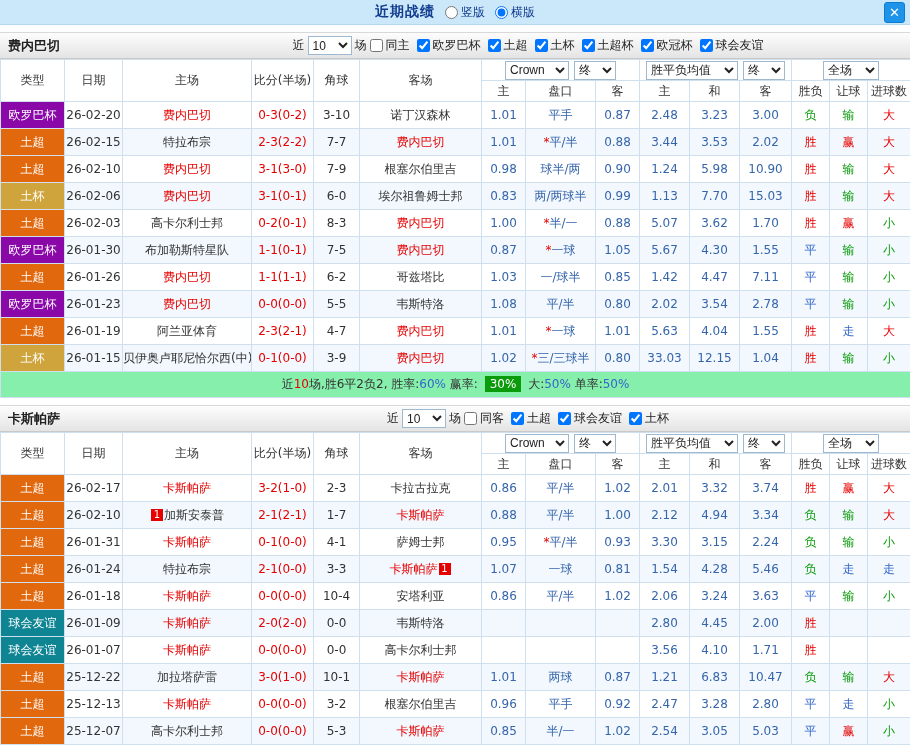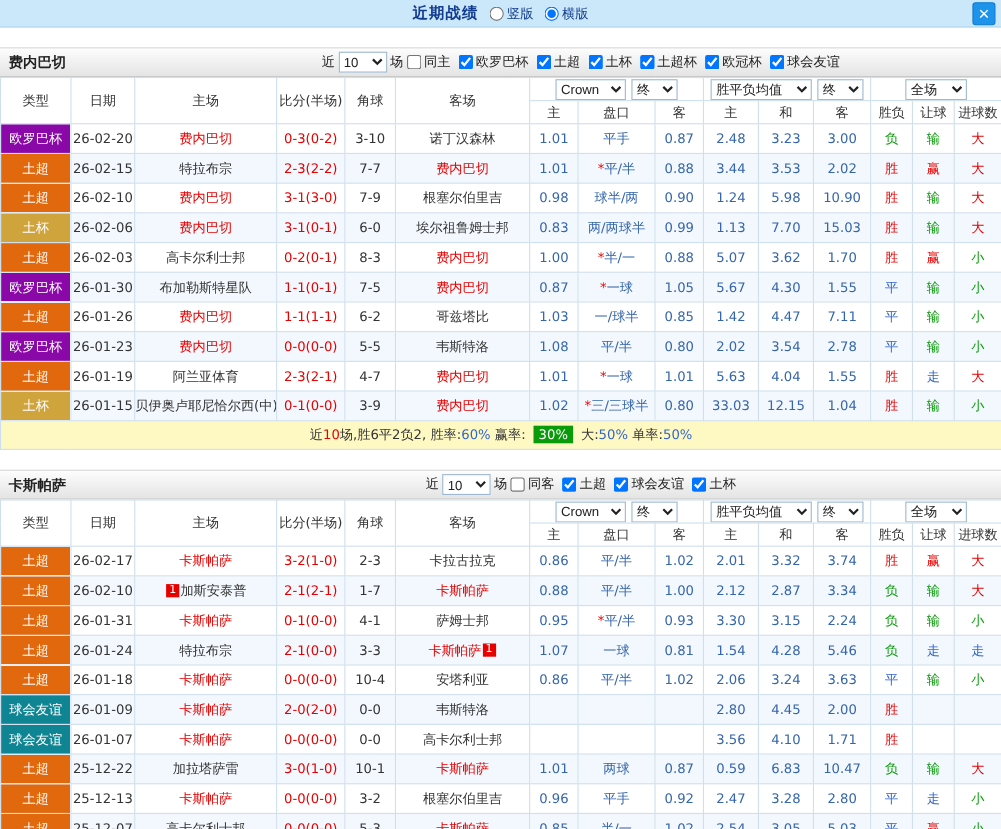--- a/index.html
+++ b/index.html
@@ -5,34 +5,34 @@
   *{box-sizing:border-box}
   html,body{margin:0;padding:0}
   body{width:910px;background:#fff;font-family:"DejaVu Sans","Liberation Sans",sans-serif;font-size:12px;color:#333}
   
   .topbar{height:25px;background:#cbe7fa;border-bottom:1px solid #b3d7ef;display:flex;align-items:center;justify-content:center;gap:10px;position:relative}
   .topbar .title{font-weight:bold;color:#123d8f;font-size:14px;letter-spacing:1px}
   .radio-group{display:flex;align-items:center;color:#123d8f;cursor:pointer}
   input[type=radio],input[type=checkbox]{margin:0 3px 0 0;vertical-align:middle}
   .close-btn{position:absolute;right:5px;top:2px;width:21px;height:21px;background:#1e93ea;color:#fff;border:1px solid #0f7bd0;border-radius:3px;font-size:13px;line-height:18px;text-align:center;cursor:pointer;padding:0}
   
-  .section{margin-top:18px}
+  .section{margin-top:7px}
   .section-header{height:27px;background:linear-gradient(#fdfdfd,#e4e4e4);border-top:1px solid #d8d8d8;border-bottom:1px solid #c9c9c9;display:flex;align-items:center}
   .team-name{font-weight:bold;color:#222;padding-left:8px;font-size:13px;min-width:150px}
   .filter{flex:1;display:flex;align-items:center;justify-content:center;gap:3px;color:#222}
   .filter label{display:flex;align-items:center;margin-right:4px;cursor:pointer}
   select{font-size:12px;height:19px;border:1px solid #9db8cf;background:#fff;color:#222}
   
   table{border-collapse:collapse;width:910px;table-layout:fixed}
   th,td{border:1px solid #cfdfee;text-align:center;padding:0;white-space:nowrap;overflow:hidden;font-weight:normal}
   thead tr{height:21px}
   thead th{color:#333;background:#fff}
   tbody tr{height:27px;background:#fff}
   tbody tr:nth-child(even){background:#f2f8fd}
-  tfoot tr{height:26px;background:#fef9c3}
+  tfoot tr{height:26px;background:#86efac}
   .comp{color:#fff}
   .comp-purple{background:#8a08a8}
   .comp-orange{background:#e2680e}
   .comp-gold{background:#cfa43c}
   .comp-teal{background:#0f8594}
   .team-red{color:#e60000}
   .score{color:#e60000}
   .blue-val{color:#3565ab}
   .star{color:#e60000}
   .res-r{color:#e60000}
@@ -436,21 +436,21 @@
             <td class="comp comp-orange">土超</td>
             <td>26-02-10</td>
             <td><span class="badge">1</span><span>加斯安泰普</span></td>
             <td class="score">2-1(2-1)</td>
             <td>1-7</td>
             <td><span class="team-red">卡斯帕萨</span></td>
             <td class="blue-val">0.88</td>
             <td class="blue-val">平/半</td>
             <td class="blue-val">1.00</td>
             <td class="blue-val">2.12</td>
-            <td class="blue-val">2.87</td>
+            <td class="blue-val">4.94</td>
             <td class="blue-val">3.34</td>
             <td class="res-g">负</td>
             <td class="res-g">输</td>
             <td class="res-r">大</td>
           </tr>
           <tr>
             <td class="comp comp-orange">土超</td>
             <td>26-01-31</td>
             <td><span class="team-red">卡斯帕萨</span></td>
             <td class="score">0-1(0-0)</td>
@@ -537,21 +537,21 @@
           <tr>
             <td class="comp comp-orange">土超</td>
             <td>25-12-22</td>
             <td><span>加拉塔萨雷</span></td>
             <td class="score">3-0(1-0)</td>
             <td>10-1</td>
             <td><span class="team-red">卡斯帕萨</span></td>
             <td class="blue-val">1.01</td>
             <td class="blue-val">两球</td>
             <td class="blue-val">0.87</td>
-            <td class="blue-val">0.59</td>
+            <td class="blue-val">1.21</td>
             <td class="blue-val">6.83</td>
             <td class="blue-val">10.47</td>
             <td class="res-g">负</td>
             <td class="res-g">输</td>
             <td class="res-r">大</td>
           </tr>
           <tr>
             <td class="comp comp-orange">土超</td>
             <td>25-12-13</td>
             <td><span class="team-red">卡斯帕萨</span></td>

